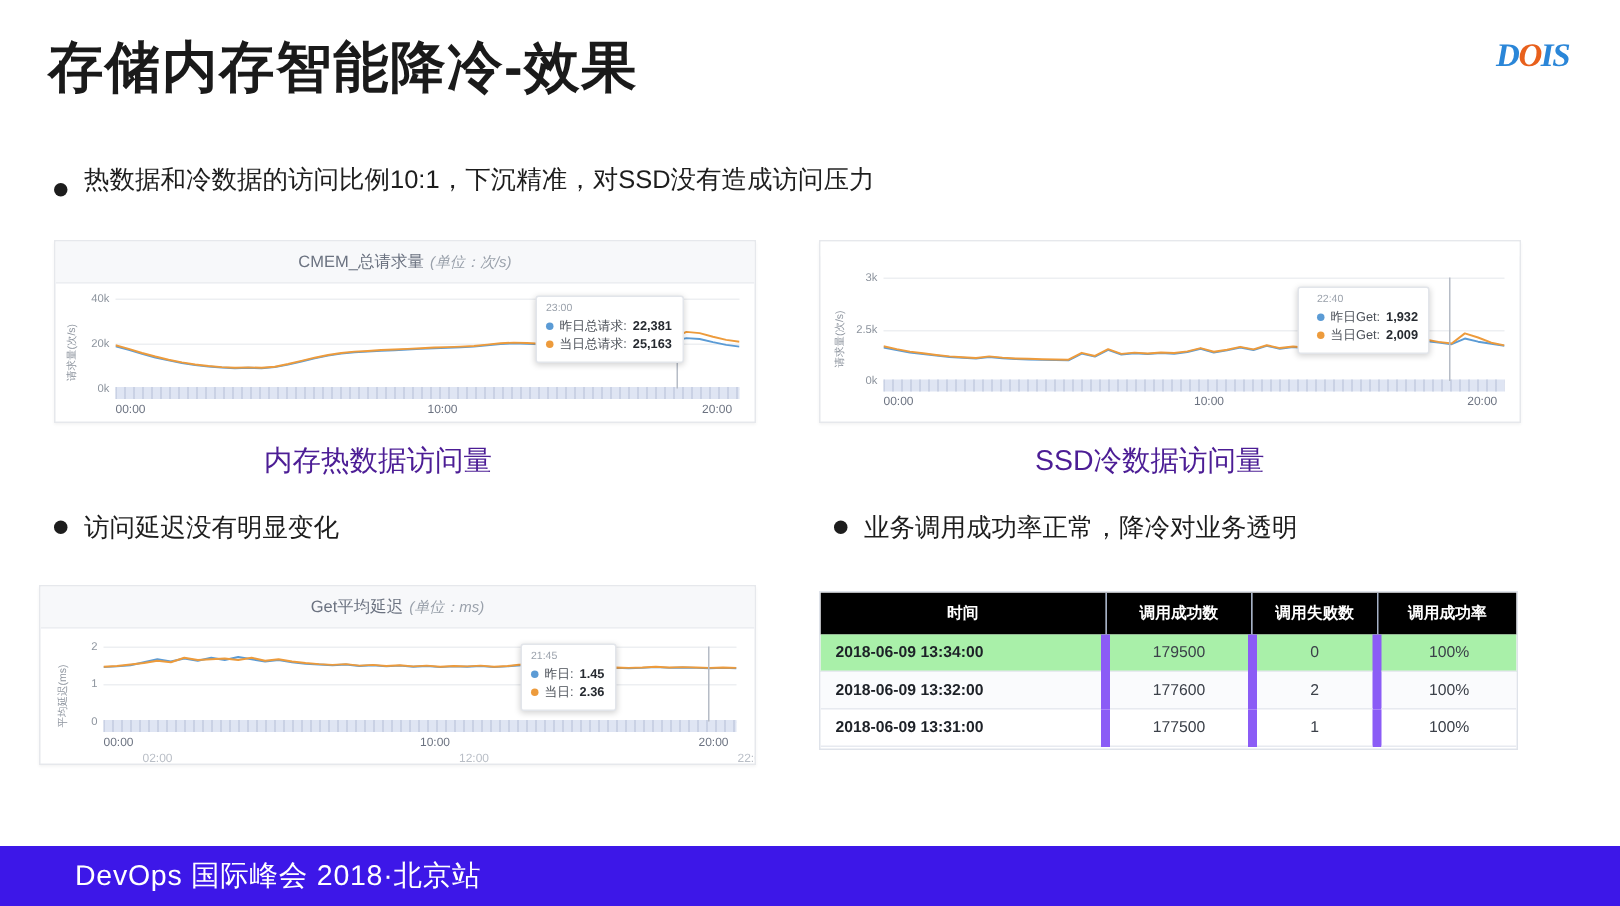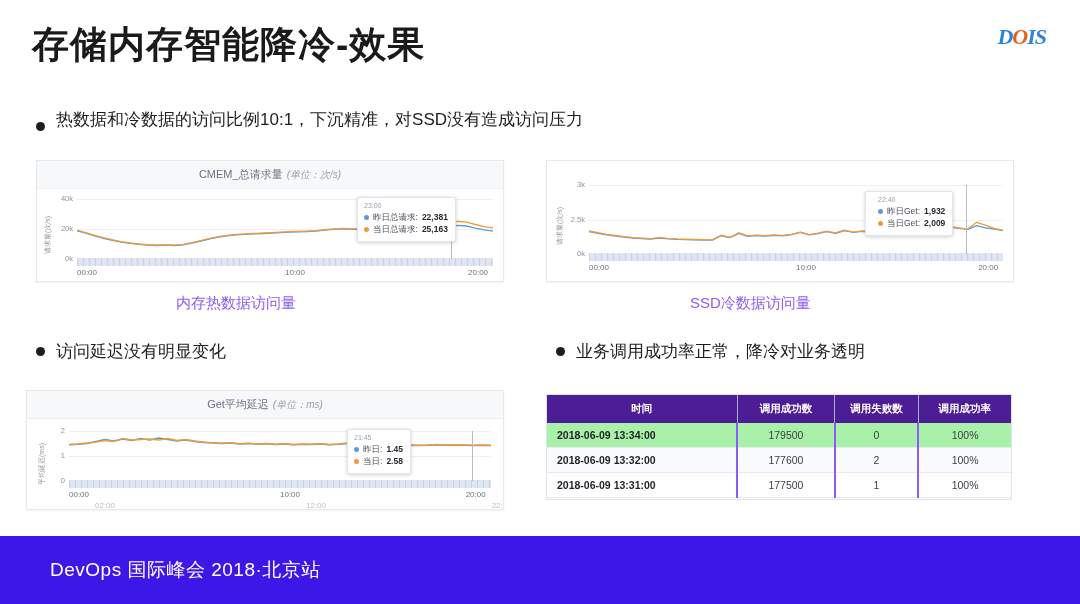--- a/index.html
+++ b/index.html
@@ -85,54 +85,54 @@
   }
   .tip .t-time{font-size:7px;color:#9aa1ab;margin-bottom:2px;}
   .tip .t-row{display:flex;align-items:center;gap:4px;font-size:8.5px;color:#4a4f57;line-height:1.45;white-space:nowrap;}
   .tip .t-row b{color:#262a30;font-weight:bold;}
   .tip .sw{width:5px;height:5px;border-radius:50%;flex:none;}
 
   svg.spark{display:block;}
 
   
   .caption{
-    position:absolute;font-size:15px;color:#8b5cf6;white-space:nowrap;
+    position:absolute;font-size:19px;color:#4c1d95;white-space:nowrap;
   }
   #cap1{left:176px;top:294px;}
   #cap2{left:690px;top:294px;}
 
   
   .tablewrap{
     position:absolute;left:546px;top:394px;width:464px;height:104px;
     overflow:hidden;background:#fff;
     border:1px solid #dfe3ea;
   }
   table.dt{border-collapse:collapse;width:100%;table-layout:fixed;}
   table.dt th{
-    background:#4c1d95;color:#fff;font-size:10.5px;font-weight:bold;
+    background:#000000;color:#fff;font-size:10.5px;font-weight:bold;
     height:26px;border-right:1px solid #a4b0c6;
     text-align:center;
   }
   table.dt th:last-child{border-right:none;}
   table.dt td{
     font-size:10.5px;height:22px;text-align:center;
-    border-bottom:1px solid #e7eaf0;border-right:2px solid #8b5cf6;
+    border-bottom:1px solid #e7eaf0;border-right:6px solid #8b5cf6;
     color:#3b4049;
   }
   table.dt td:last-child{border-right:none;}
   table.dt td.time{font-weight:bold;color:#1d2127;text-align:left;padding-left:10px;}
   table.dt tr.hl td{background:#a9f0a9;}
   table.dt tr.alt td{background:#fafbfd;}
   td.fail-n{color:#d76a5a;}
   td.rate{color:#2f7d32;}
   td.rate.dark{color:#3b4049;}
 
   
   .footer{
-    position:absolute;left:0;right:0;bottom:0;height:68px;
+    position:absolute;left:0;right:0;bottom:0;height:40px;
     background:#3d17e8;
   }
   .footer .ftext{
     position:absolute;left:50px;top:50%;transform:translateY(-50%);
     color:#fff;font-size:19px;letter-spacing:.5px;white-space:nowrap;
   }
 </style>
 </head>
 <body>
 
@@ -266,21 +266,21 @@
         <div class="tip" style="left: 320px; top: 10px;">
           <div class="t-time">21:45</div>
           <div class="t-row">
             <span class="sw" style="background: rgb(91, 155, 213);"></span>
             <span>昨日:</span>
             <b>1.45</b>
           </div>
           <div class="t-row">
             <span class="sw" style="background: rgb(237, 155, 60);"></span>
             <span>当日:</span>
-            <b>2.58</b>
+            <b>2.36</b>
           </div>
         </div>
       </div>
   </div>
 
   <div class="tablewrap">
     <table class="dt">
       <colgroup>
           <col style="width:41%">
           <col style="width:21%">

